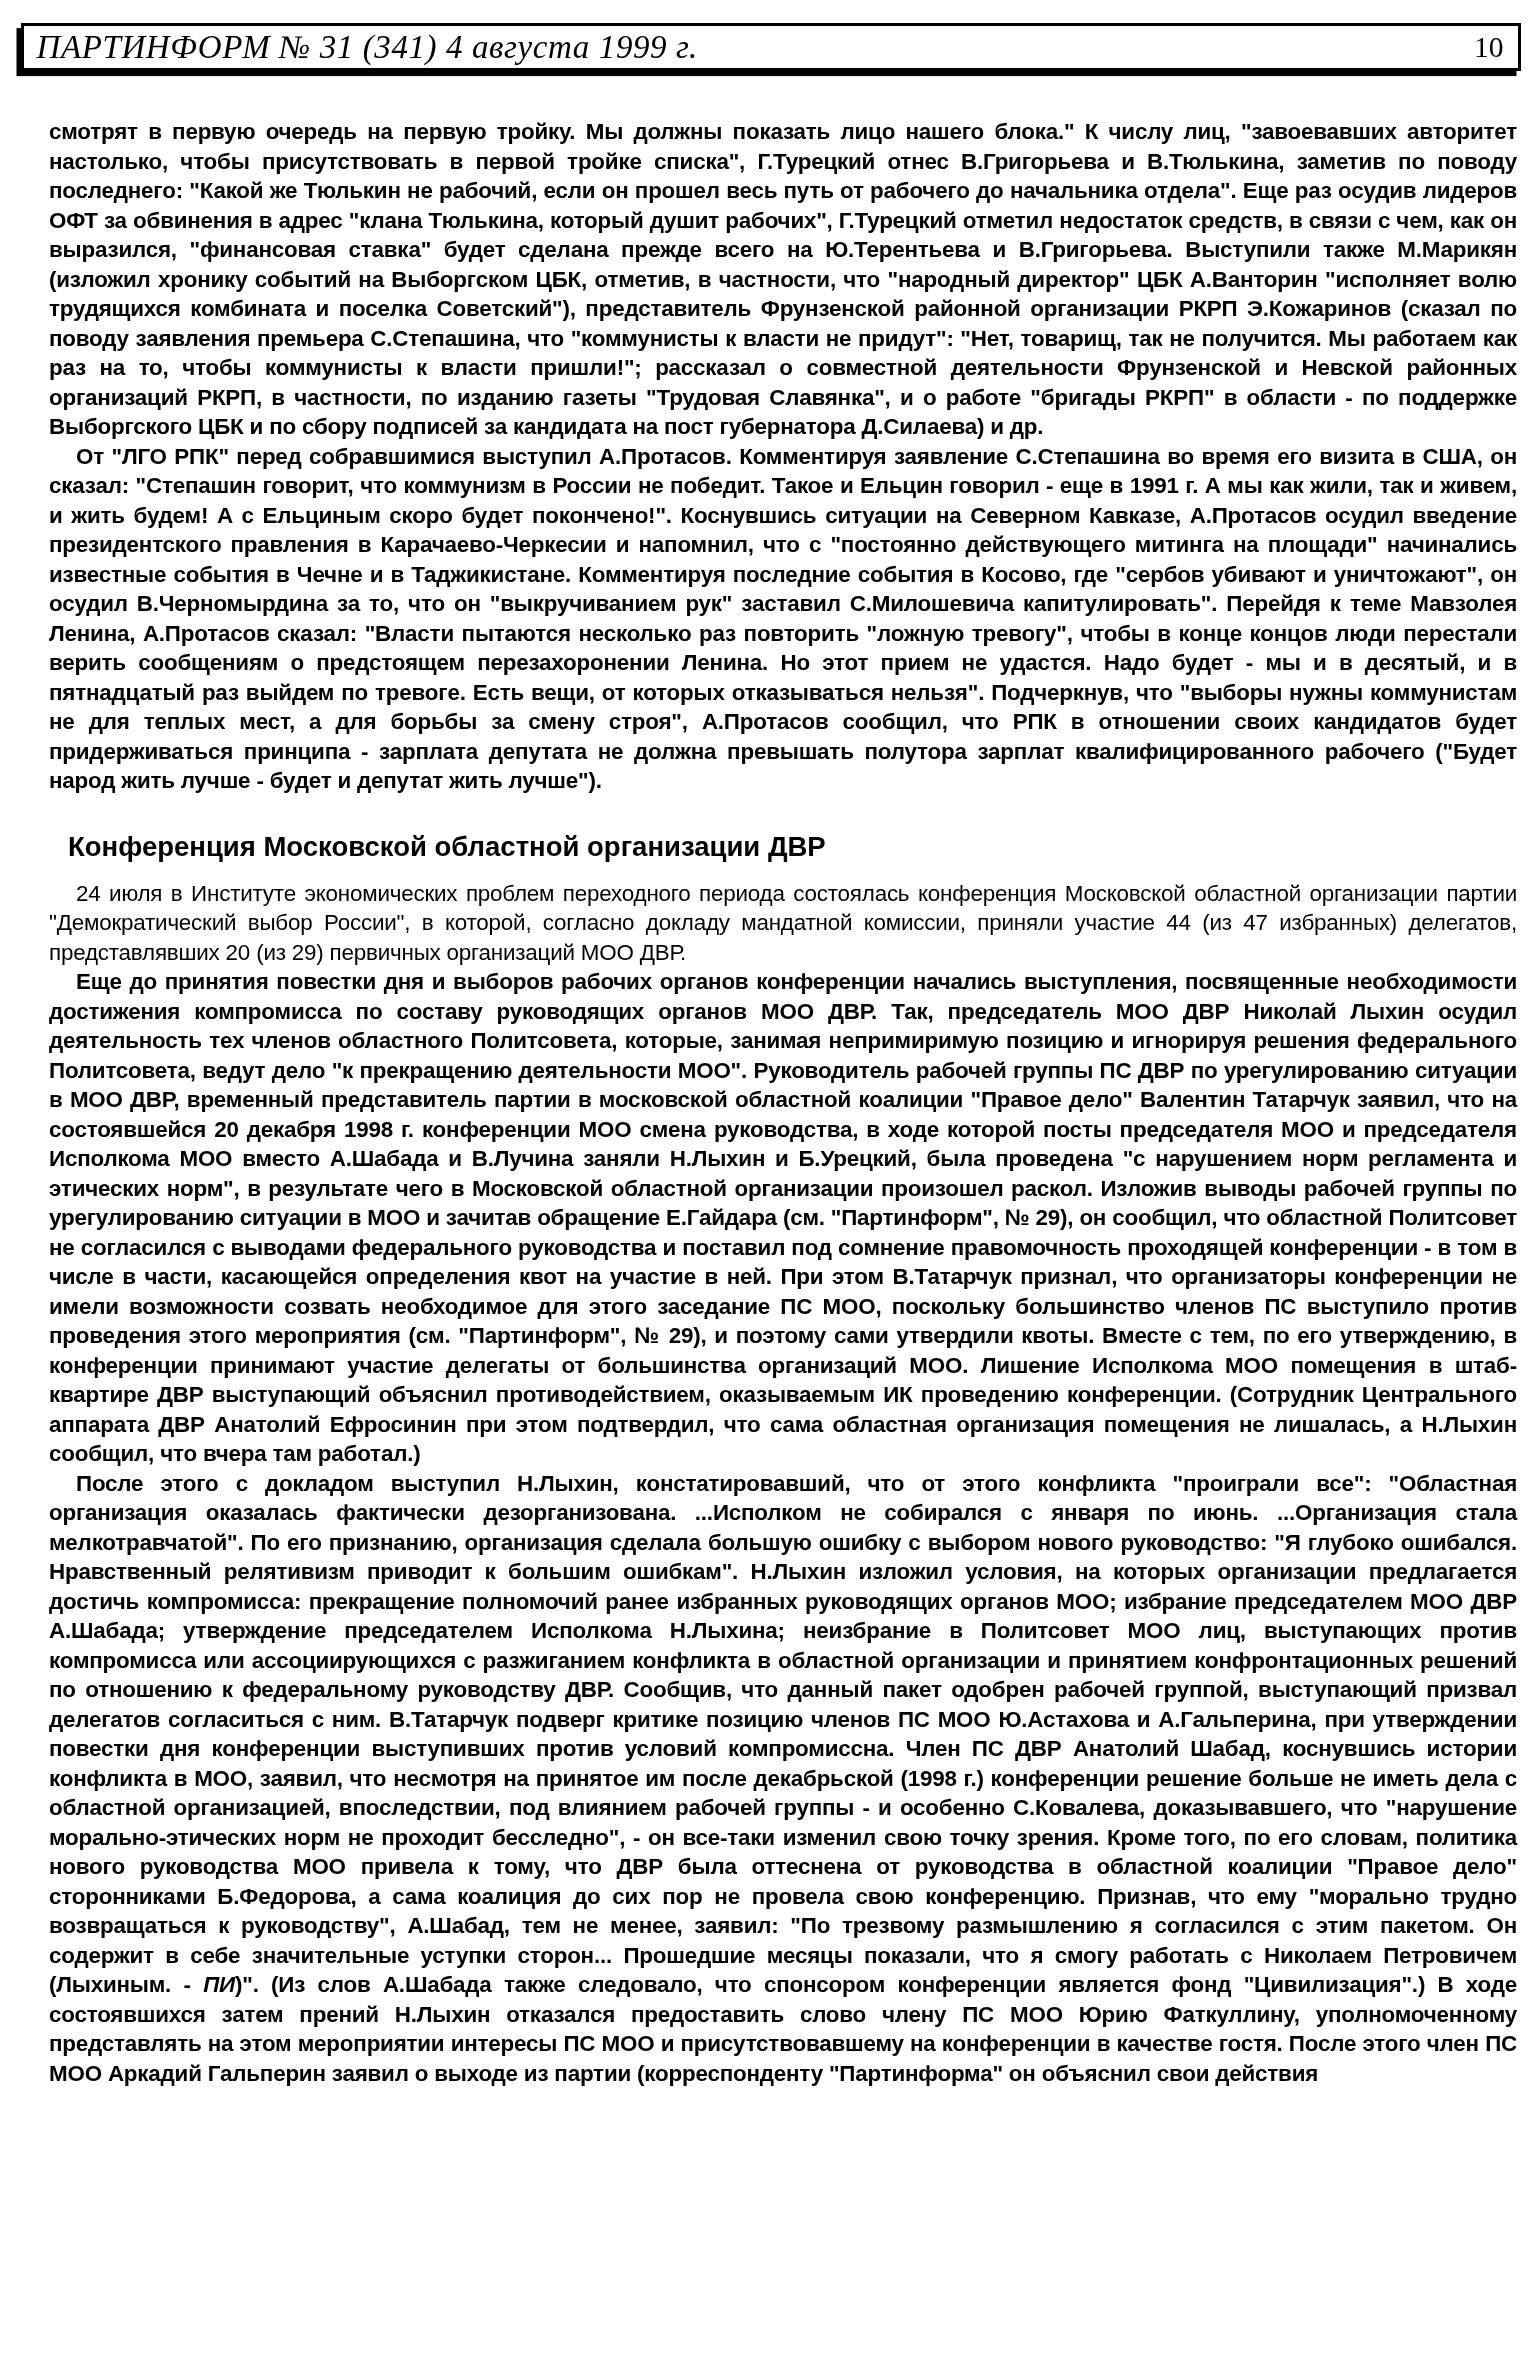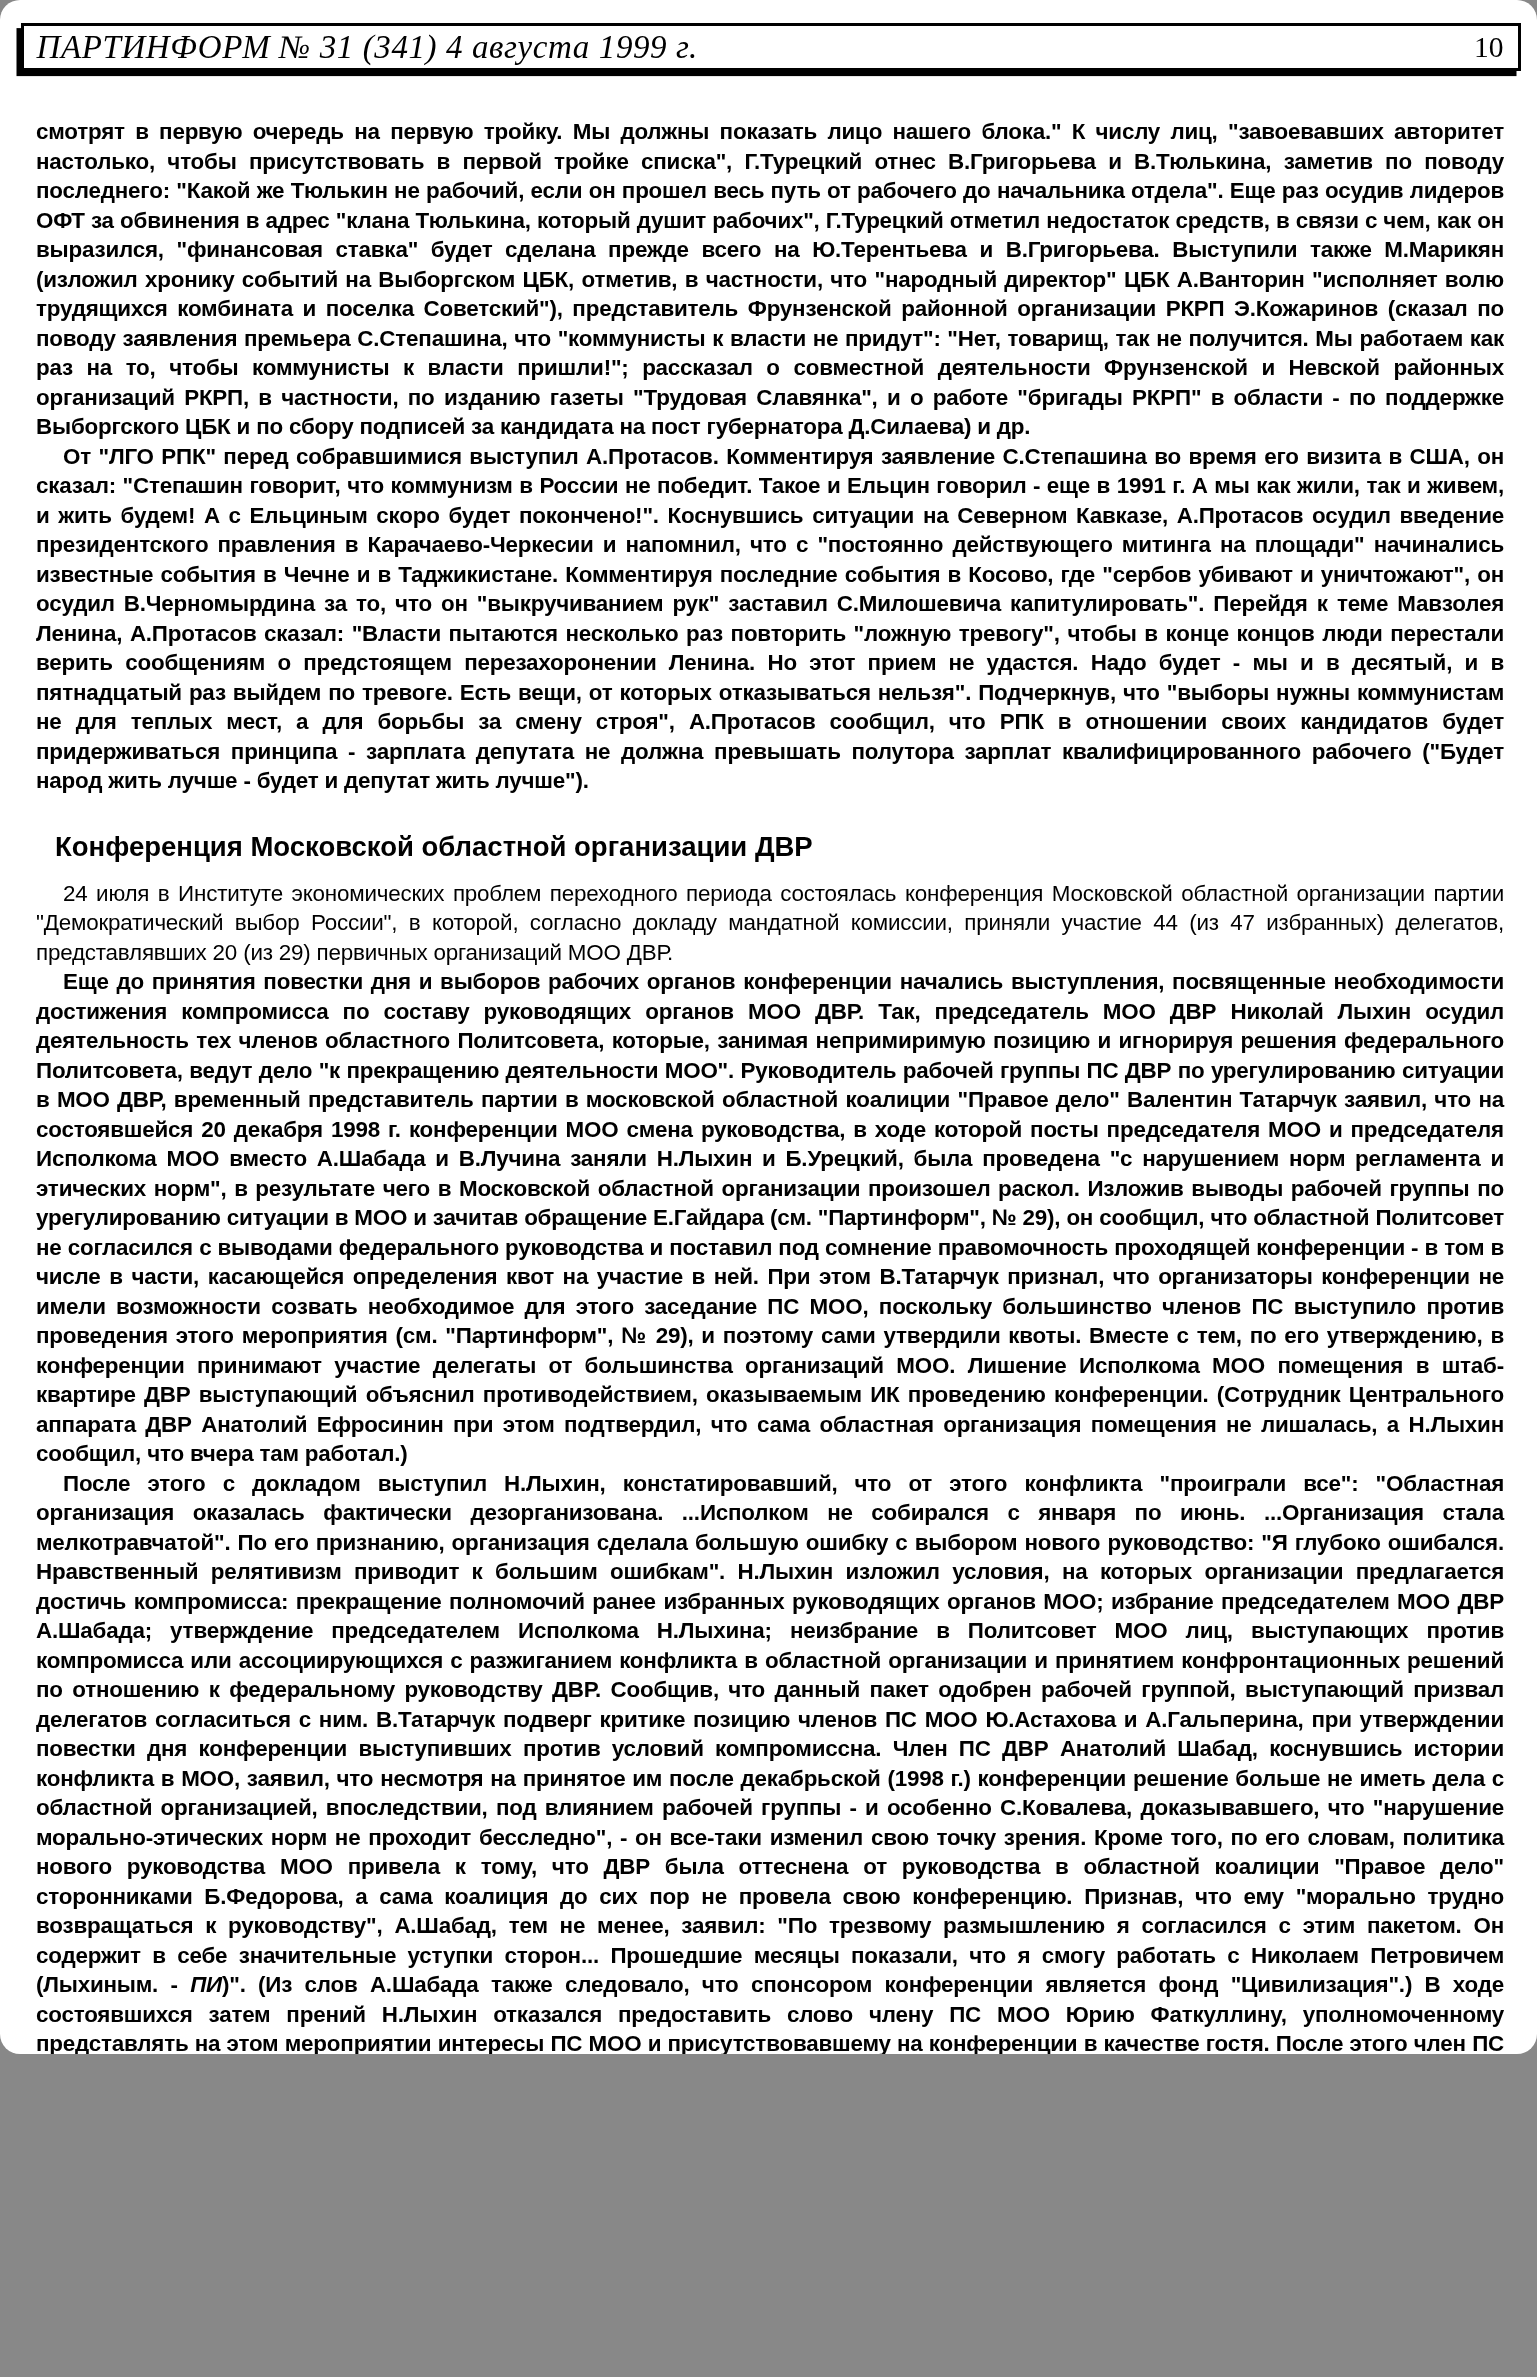--- a/index.html
+++ b/index.html
@@ -1,24 +1,23 @@
 <!DOCTYPE html>
 <html style="font-size:10.2px"><head>
 <meta charset="utf-8">
 <style>
   html, body { margin: 0; padding: 0; background: #888; }
   .page {
     position: relative;
     width: 1537px;
-    height: 2054px;
+    height: 2377px;
     background: #ffffff;
     overflow: hidden;
     font-family: "Liberation Sans", sans-serif;
     color: #000;
-    border-radius: 20px;
   }
   .header-box {
     position: absolute;
     left: 20.5px;
     top: 23px;
     width: 1467px;
     height: 42px;
     border: 3.2px solid #000;
     box-shadow: -4.5px 5.1px 0 #000;
     background: #fff;
@@ -34,21 +33,21 @@
     letter-spacing: 0.6px;
     white-space: nowrap;
   }
   .page-number {
     font-family: "Liberation Serif", serif;
     font-style: normal;
     font-size: 29.5px;
   }
   .article-body {
     position: absolute;
-    left: 36px;
+    left: 49px;
     top: 117px;
     width: 1468px;
     text-align: justify;
     font-size: 22.4px;
     line-height: 29.5px;
     letter-spacing: -0.2px;
   }
   .article-body p.para {
     margin: 0;
     font-weight: bold;

